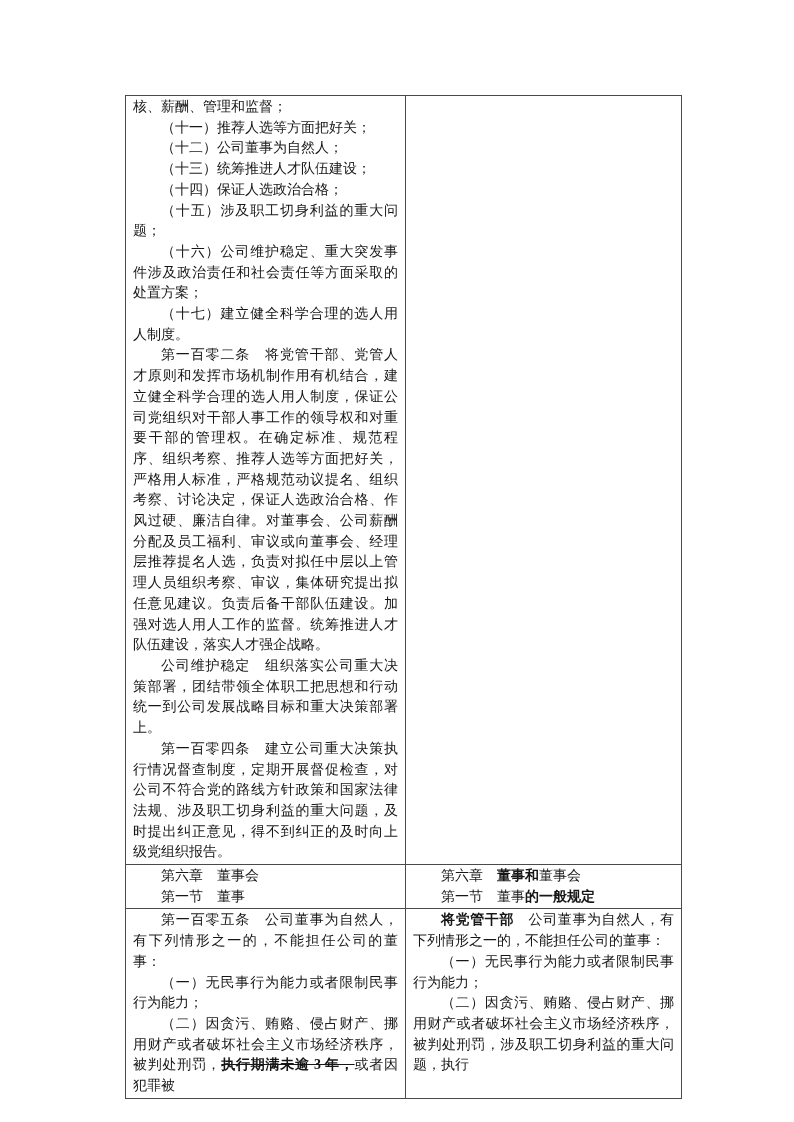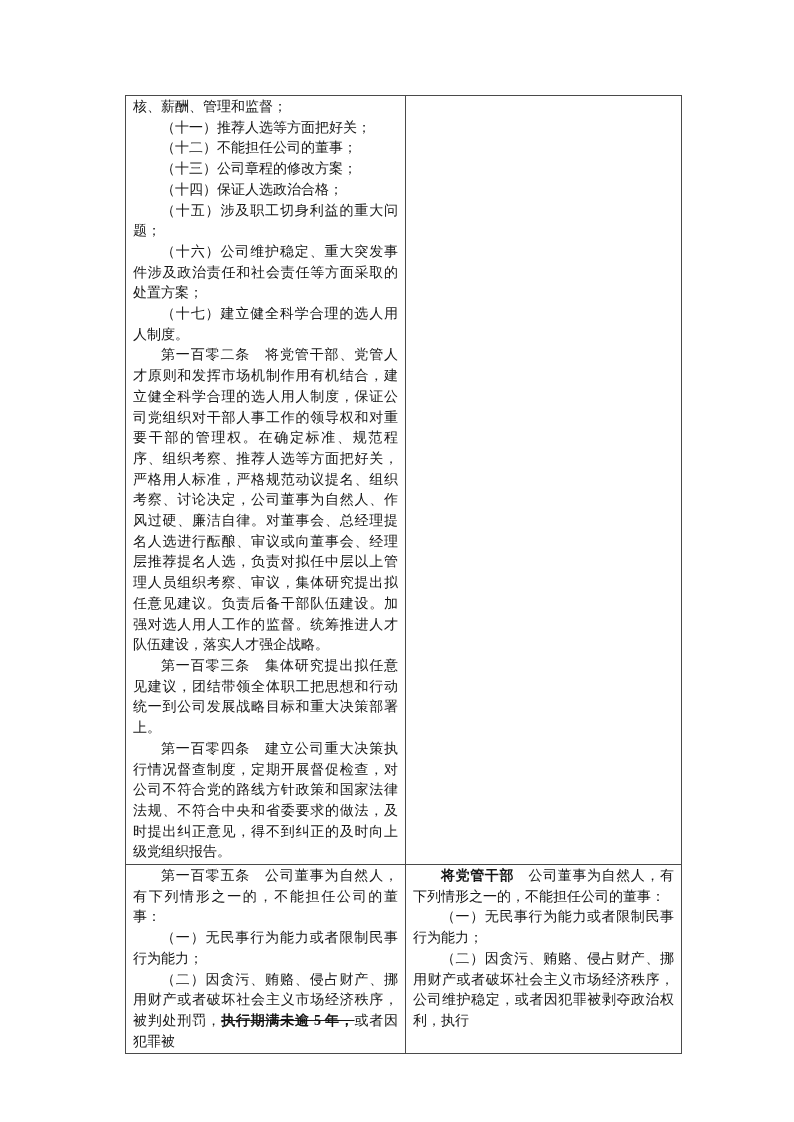--- a/index.html
+++ b/index.html
@@ -34,39 +34,49 @@
   <table class="doc-table">
     <colgroup>
       <col class="col-left">
       <col class="col-right">
     </colgroup>
     <tbody>
       <tr class="row1">
         <td class="cell">
             <p class="para"><span>核、薪酬、管理和监督；</span></p>
             <p class="para indent"><span>（十一）推荐人选等方面把好关；</span></p>
-            <p class="para indent"><span>（十二）不能担任公司的董事；</span></p>
-            <p class="para indent"><span>（十三）公司章程的修改方案；</span></p>
+            <p class="para indent"><span>（十二）公司董事为自然人；</span></p>
+            <p class="para indent"><span>（十三）统筹推进人才队伍建设；</span></p>
             <p class="para indent"><span>（十四）保证人选政治合格；</span></p>
             <p class="para indent"><span>（十五）涉及职工切身利益的重大问题；</span></p>
             <p class="para indent"><span>（十六）公司维护稳定、重大突发事件涉及政治责任和社会责任等方面采取的处置方案；</span></p>
             <p class="para indent"><span>（十七）建立健全科学合理的选人用人制度。</span></p>
-            <p class="para indent"><span>第一百零二条　将党管干部、党管人才原则和发挥市场机制作用有机结合，建立健全科学合理的选人用人制度，保证公司党组织对干部人事工作的领导权和对重要干部的管理权。在确定标准、规范程序、组织考察、推荐人选等方面把好关，严格用人标准，严格规范动议提名、组织考察、讨论决定，公司董事为自然人、作风过硬、廉洁自律。对董事会、总经理提名人选进行酝酿、审议或向董事会、经理层推荐提名人选，负责对拟任中层以上管理人员组织考察、审议，集体研究提出拟任意见建议。负责后备干部队伍建设。加强对选人用人工作的监督。统筹推进人才队伍建设，落实人才强企战略。</span></p>
-            <p class="para indent"><span>第一百零三条　集体研究提出拟任意见建议，团结带领全体职工把思想和行动统一到公司发展战略目标和重大决策部署上。</span></p>
-            <p class="para indent"><span>第一百零四条　建立公司重大决策执行情况督查制度，定期开展督促检查，对公司不符合党的路线方针政策和国家法律法规、不符合中央和省委要求的做法，及时提出纠正意见，得不到纠正的及时向上级党组织报告。</span></p>
+            <p class="para indent"><span>第一百零二条　将党管干部、党管人才原则和发挥市场机制作用有机结合，建立健全科学合理的选人用人制度，保证公司党组织对干部人事工作的领导权和对重要干部的管理权。在确定标准、规范程序、组织考察、推荐人选等方面把好关，严格用人标准，严格规范动议提名、组织考察、讨论决定，保证人选政治合格、作风过硬、廉洁自律。对董事会、公司薪酬分配及员工福利、审议或向董事会、经理层推荐提名人选，负责对拟任中层以上管理人员组织考察、审议，集体研究提出拟任意见建议。负责后备干部队伍建设。加强对选人用人工作的监督。统筹推进人才队伍建设，落实人才强企战略。</span></p>
+            <p class="para indent"><span>公司维护稳定　组织落实公司重大决策部署，团结带领全体职工把思想和行动统一到公司发展战略目标和重大决策部署上。</span></p>
+            <p class="para indent"><span>第一百零四条　建立公司重大决策执行情况督查制度，定期开展督促检查，对公司不符合党的路线方针政策和国家法律法规、涉及职工切身利益的重大问题，及时提出纠正意见，得不到纠正的及时向上级党组织报告。</span></p>
           </td>
         <td class="cell"></td>
+      </tr>
+      <tr class="row2">
+        <td class="cell">
+            <p class="para indent"><span>第六章　董事会</span></p>
+            <p class="para indent"><span>第一节　董事</span></p>
+          </td>
+        <td class="cell">
+            <p class="para indent"><span>第六章　</span><span class="bold">董事和</span><span>董事会</span></p>
+            <p class="para indent"><span>第一节　董事</span><span class="bold">的一般规定</span></p>
+          </td>
       </tr>
       <tr class="row3">
         <td class="cell">
             <p class="para indent"><span>第一百零五条　公司董事为自然人，有下列情形之一的，不能担任公司的董事：</span></p>
             <p class="para indent"><span>（一）无民事行为能力或者限制民事行为能力；</span></p>
-            <p class="para indent"><span>（二）因贪污、贿赂、侵占财产、挪用财产或者破坏社会主义市场经济秩序，被判处刑罚，</span><span class="bold strike">执行期满未逾 5 年，</span><span>或者因犯罪被</span></p>
+            <p class="para indent"><span>（二）因贪污、贿赂、侵占财产、挪用财产或者破坏社会主义市场经济秩序，被判处刑罚，</span><span class="bold strike">执行期满未逾 3 年，</span><span>或者因犯罪被</span></p>
           </td>
         <td class="cell">
             <p class="para indent"><span class="bold">将党管干部</span><span>　公司董事为自然人，有下列情形之一的，不能担任公司的董事：</span></p>
             <p class="para indent"><span>（一）无民事行为能力或者限制民事行为能力；</span></p>
-            <p class="para indent"><span>（二）因贪污、贿赂、侵占财产、挪用财产或者破坏社会主义市场经济秩序，公司维护稳定，或者因犯罪被剥夺政治权利，执行</span></p>
+            <p class="para indent"><span>（二）因贪污、贿赂、侵占财产、挪用财产或者破坏社会主义市场经济秩序，被判处刑罚，涉及职工切身利益的重大问题，执行</span></p>
           </td>
       </tr>
     </tbody>
   </table>
 </div>
 
 </body></html>

